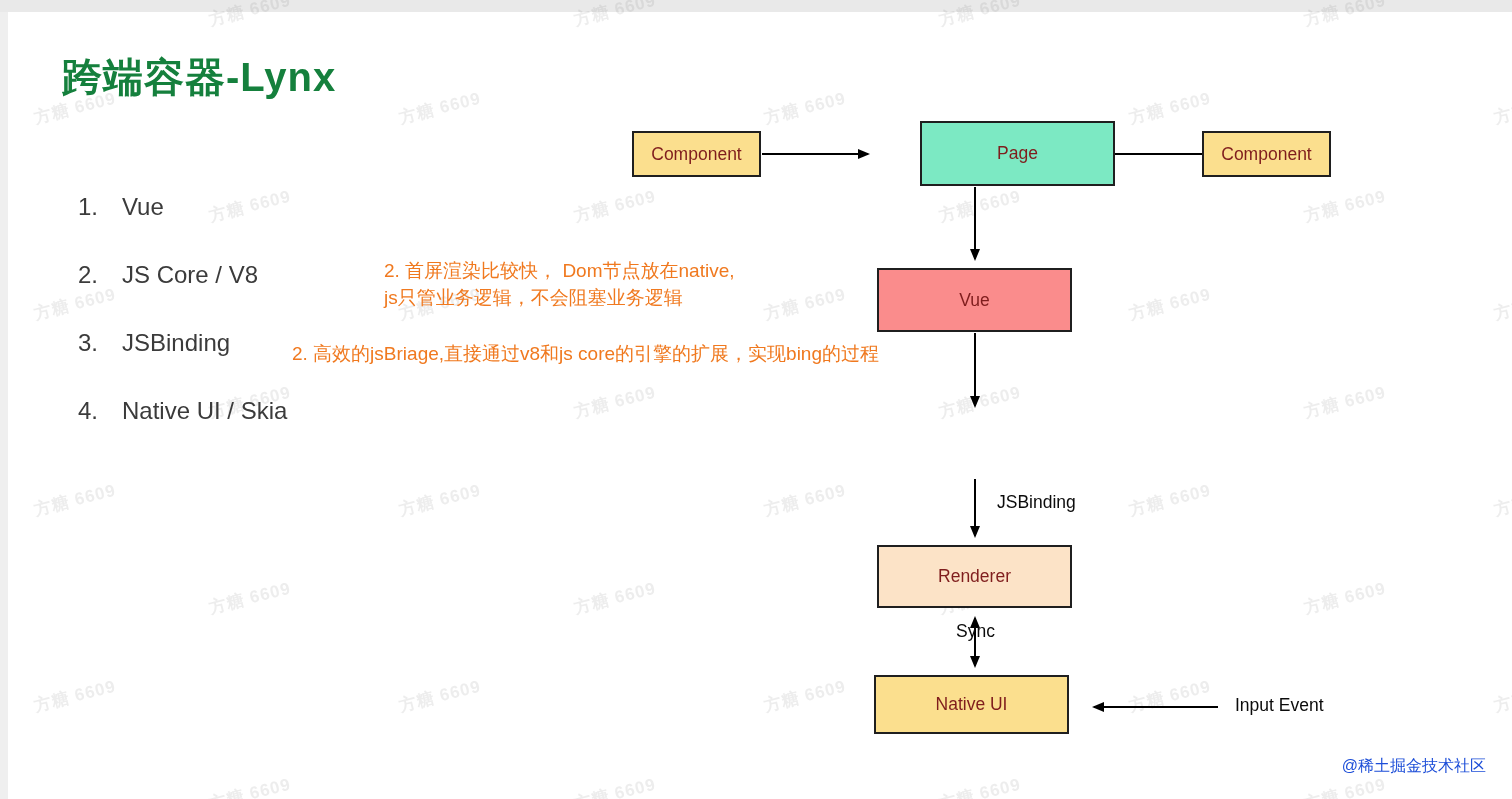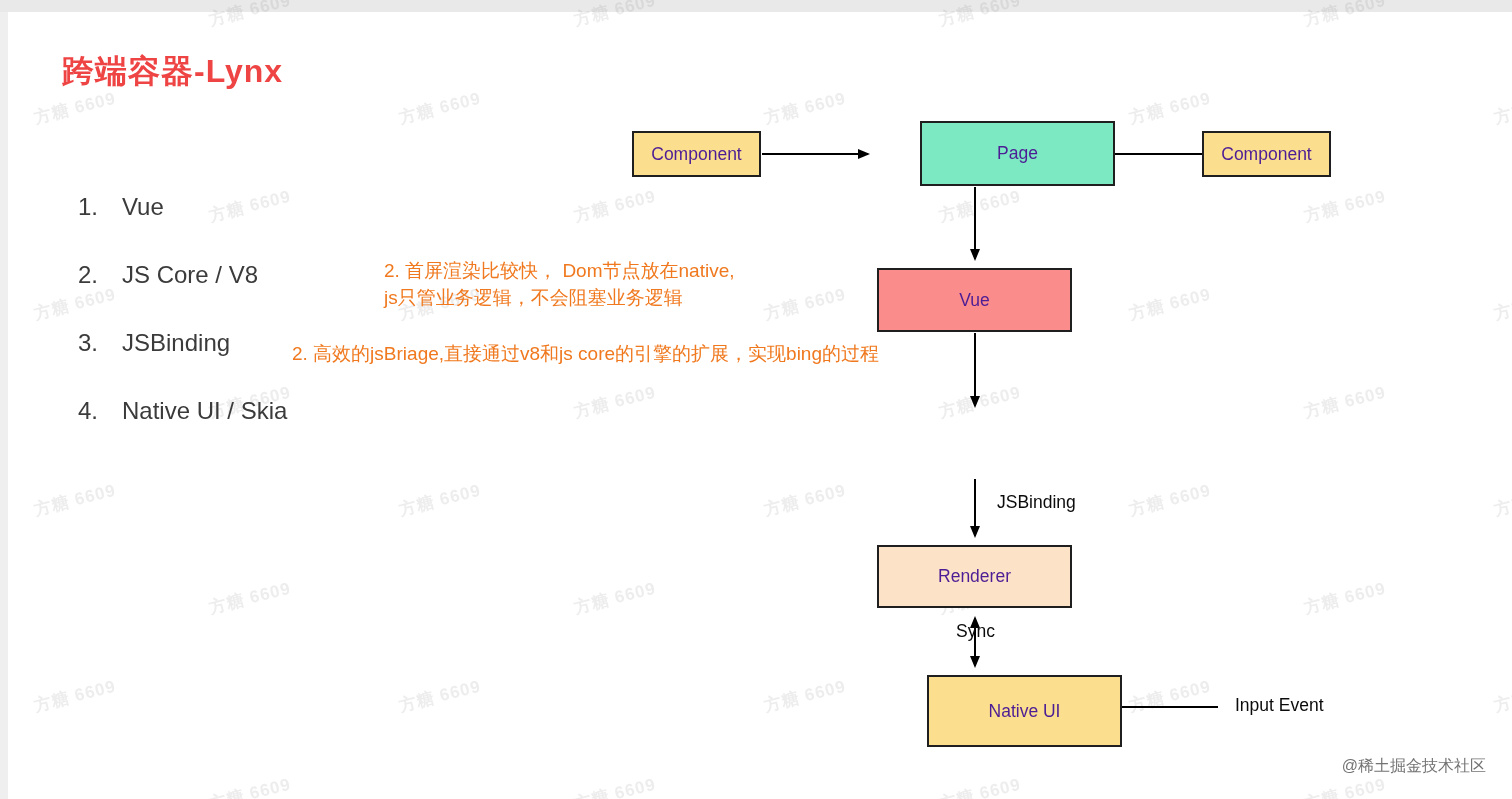--- a/index.html
+++ b/index.html
@@ -3,49 +3,49 @@
 <meta charset="utf-8">
 <style>
   * { margin:0; padding:0; box-sizing:border-box; }
   html,body { width:1512px; height:799px; overflow:hidden;
     font-family:"Liberation Sans", sans-serif; background:#ffffff; }
   #stage { position:relative; width:1512px; height:799px; background:#ffffff; overflow:hidden; }
 
   .chrome-top { position:absolute; left:0; top:0; width:1512px; height:12px; background:#e9e9e9; }
   .chrome-left { position:absolute; left:0; top:12px; width:8px; height:787px; background:#efefef; }
 
-  .page-title { position:absolute; left:62px; top:50px; font-size:32px; font-weight:bold;
-    color:#ef4444; letter-spacing:1px; }
+  .page-title { position:absolute; left:62px; top:50px; font-size:40px; font-weight:bold;
+    color:#15803d; letter-spacing:1px; }
 
   .feature-list { position:absolute; left:78px; top:190px; list-style:none; }
   .feature-list li { display:flex; height:34px; margin-bottom:34px; font-size:24px; color:#3b3b3b; align-items:center; }
   .feature-list .num { width:44px; }
 
   .note { position:absolute; color:#f0791f; font-size:19px; line-height:27px; }
   .note1 { left:384px; top:257px; }
   .note2 { left:268px; top:340px; white-space:nowrap;margin-left:24px; }
 
   .node { position:absolute; border:2px solid #1f1f1f; display:flex; align-items:center;
-    justify-content:center; font-size:17.5px; color:#4c1d95; }
+    justify-content:center; font-size:17.5px; color:#7f1d1d; }
   .n-comp-l   { left:632px;  top:131px; width:129px; height:46px; }
   .n-page     { left:877px;  top:121px; width:195px; height:65px; }
   .n-comp-r   { left:1202px; top:131px; width:129px; height:46px; }
   .n-vue      { left:877px;  top:268px; width:195px; height:64px; }
   .n-jscore   { left:877px;  top:415px; width:195px; height:63px; }
   .n-renderer { left:877px;  top:545px; width:195px; height:63px; }
-  .n-native   { left:927px;  top:675px; width:195px; height:72px;text-align:right; }
+  .n-native   { left:874px;  top:675px; width:195px; height:59px;text-align:right; }
 
   .edge-label { position:absolute; font-size:17.5px; color:#0b0b0b; white-space:nowrap; }
   .lbl-jsbinding { left:997px;  top:492px; }
   .lbl-sync      { left:956px;  top:621px; }
   .lbl-input     { left:1235px; top:695px; }
 
   #arrow-layer { position:absolute; left:0; top:0; width:1512px; height:799px; pointer-events:none; }
 
-  .footer-credit { position:absolute; right:26px; top:756px; font-size:16px; color:#737373; }
+  .footer-credit { position:absolute; right:26px; top:756px; font-size:16px; color:#1d4ed8; }
 
   .wm { position:absolute; font-size:17px; font-weight:600; letter-spacing:1px;
     color:rgba(110,110,110,0.12); white-space:nowrap;
     transform:translate(-50%,-50%) rotate(-14deg); pointer-events:none; }
 </style>
 </head>
 <body>
 
 <div id="stage">
 

